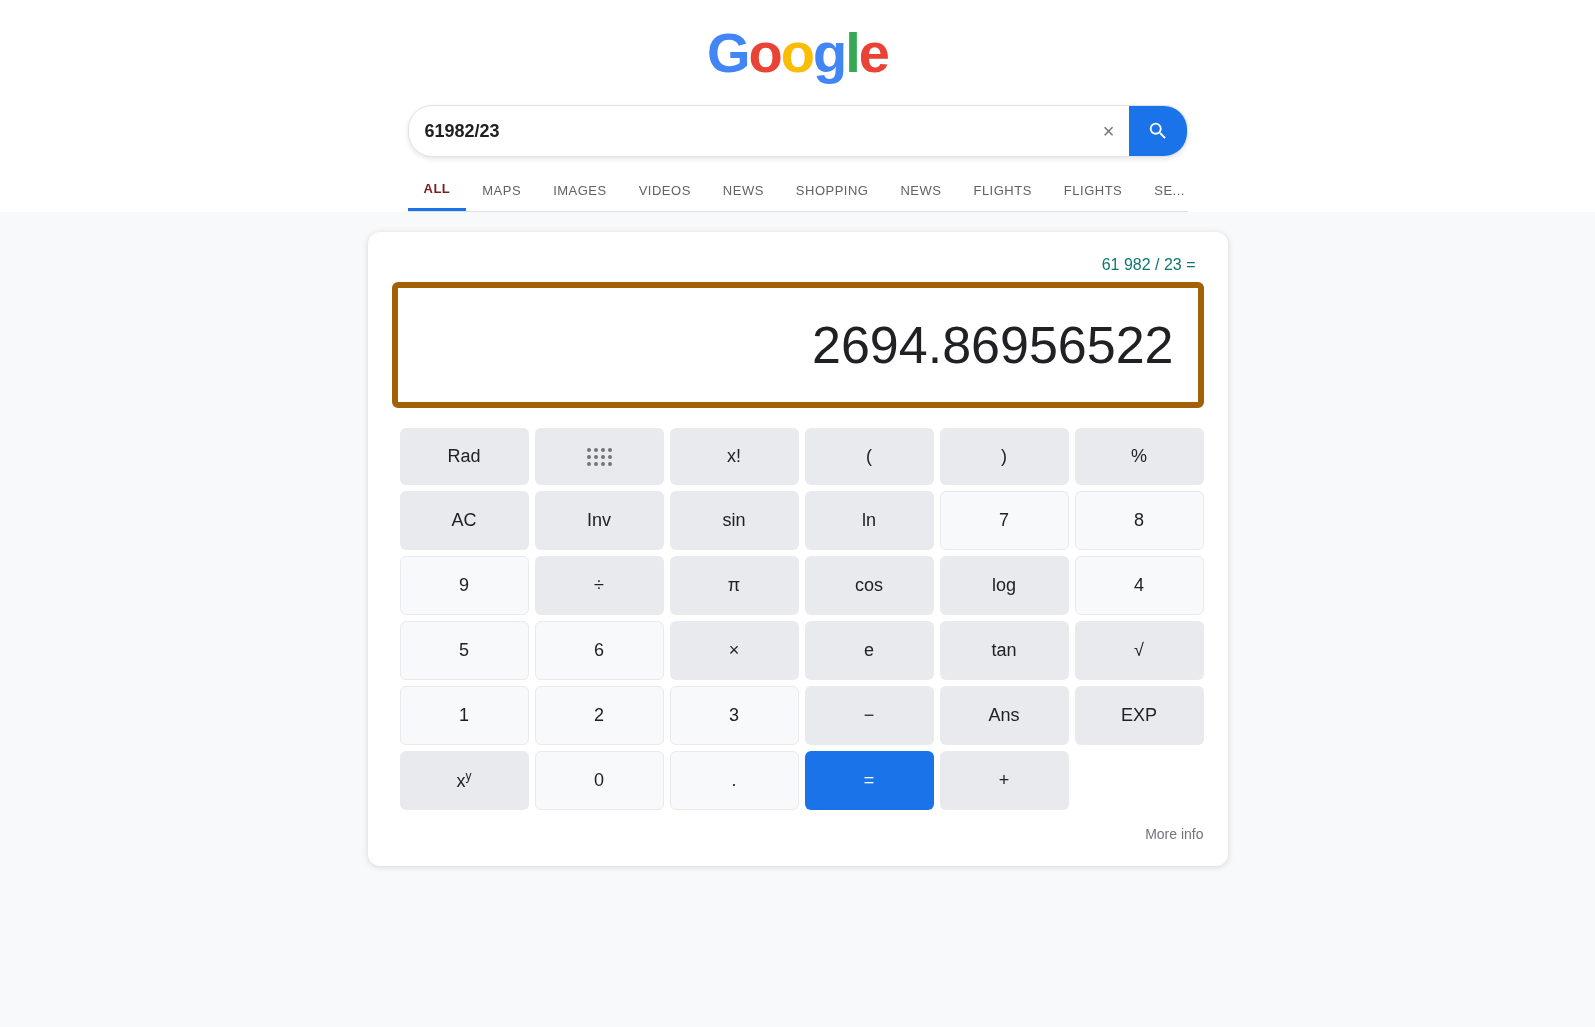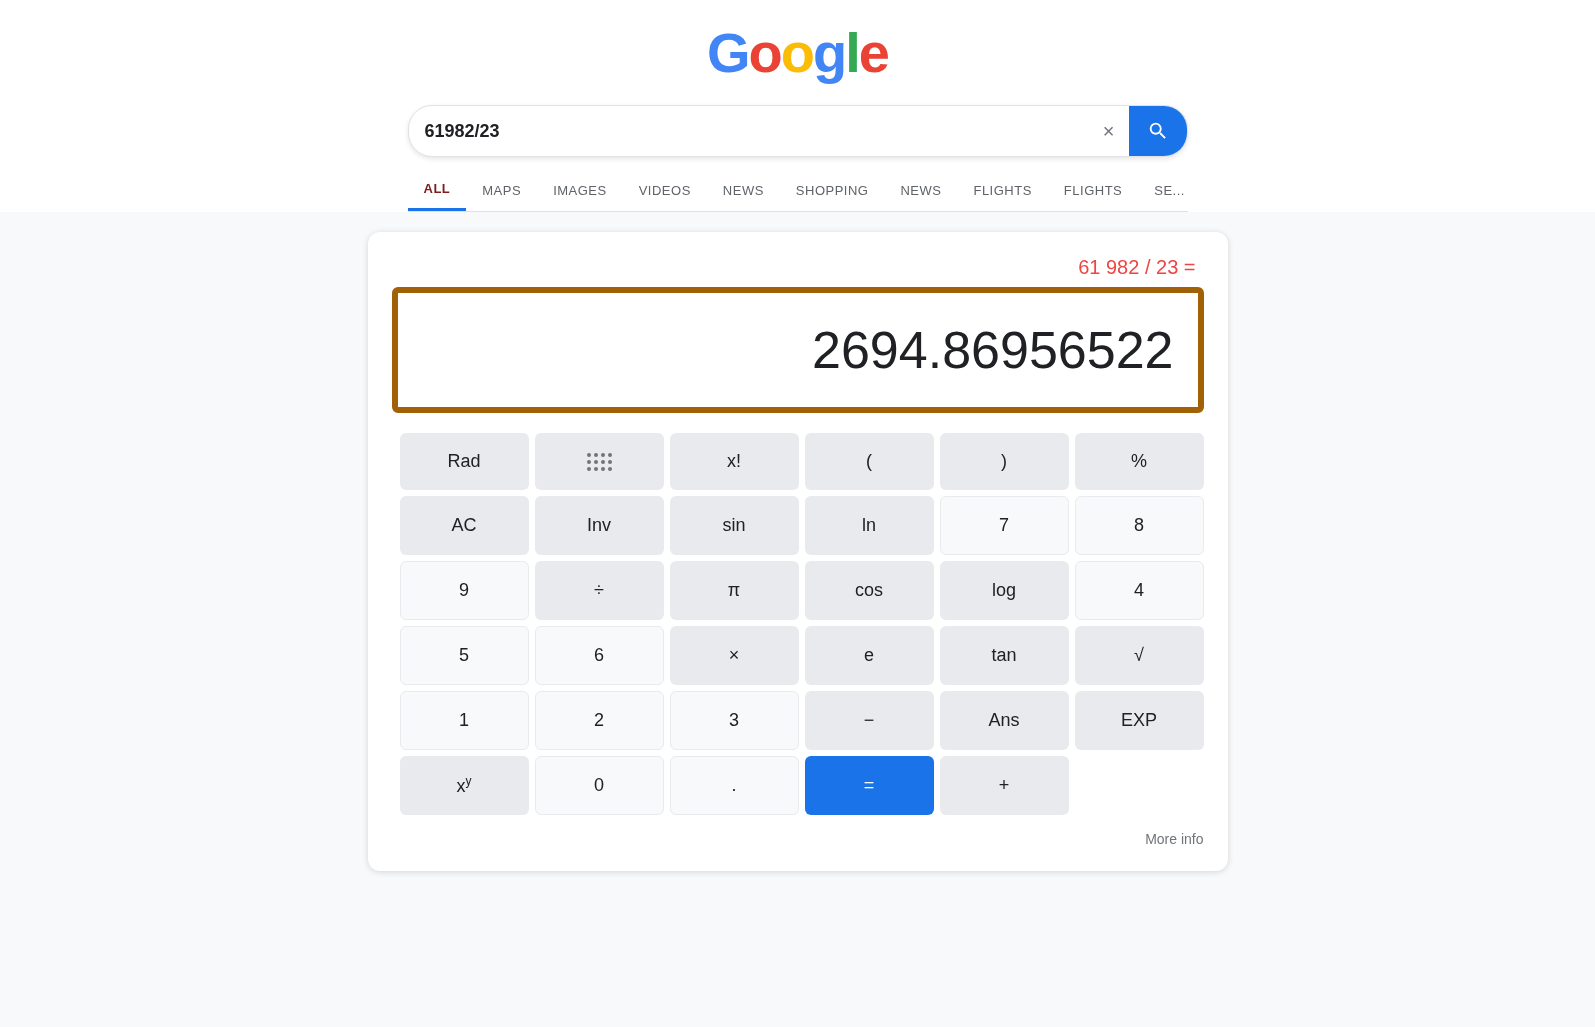--- a/index.html
+++ b/index.html
@@ -109,22 +109,22 @@
       background: white;
       border-radius: 12px;
       box-shadow: 0 1px 6px rgba(0,0,0,0.15);
       padding: 24px;
       max-width: 880px;
     }
 
     
     .expression-display {
       text-align: right;
-      font-size: 20px;
-      color: #ef4444;
+      font-size: 16px;
+      color: #0f766e;
       margin-bottom: 8px;
       padding-right: 8px;
     }
 
     
     .result-display {
       border: 6px solid #a16207;
       border-radius: 6px;
       padding: 27px 24px;
       text-align: right;

